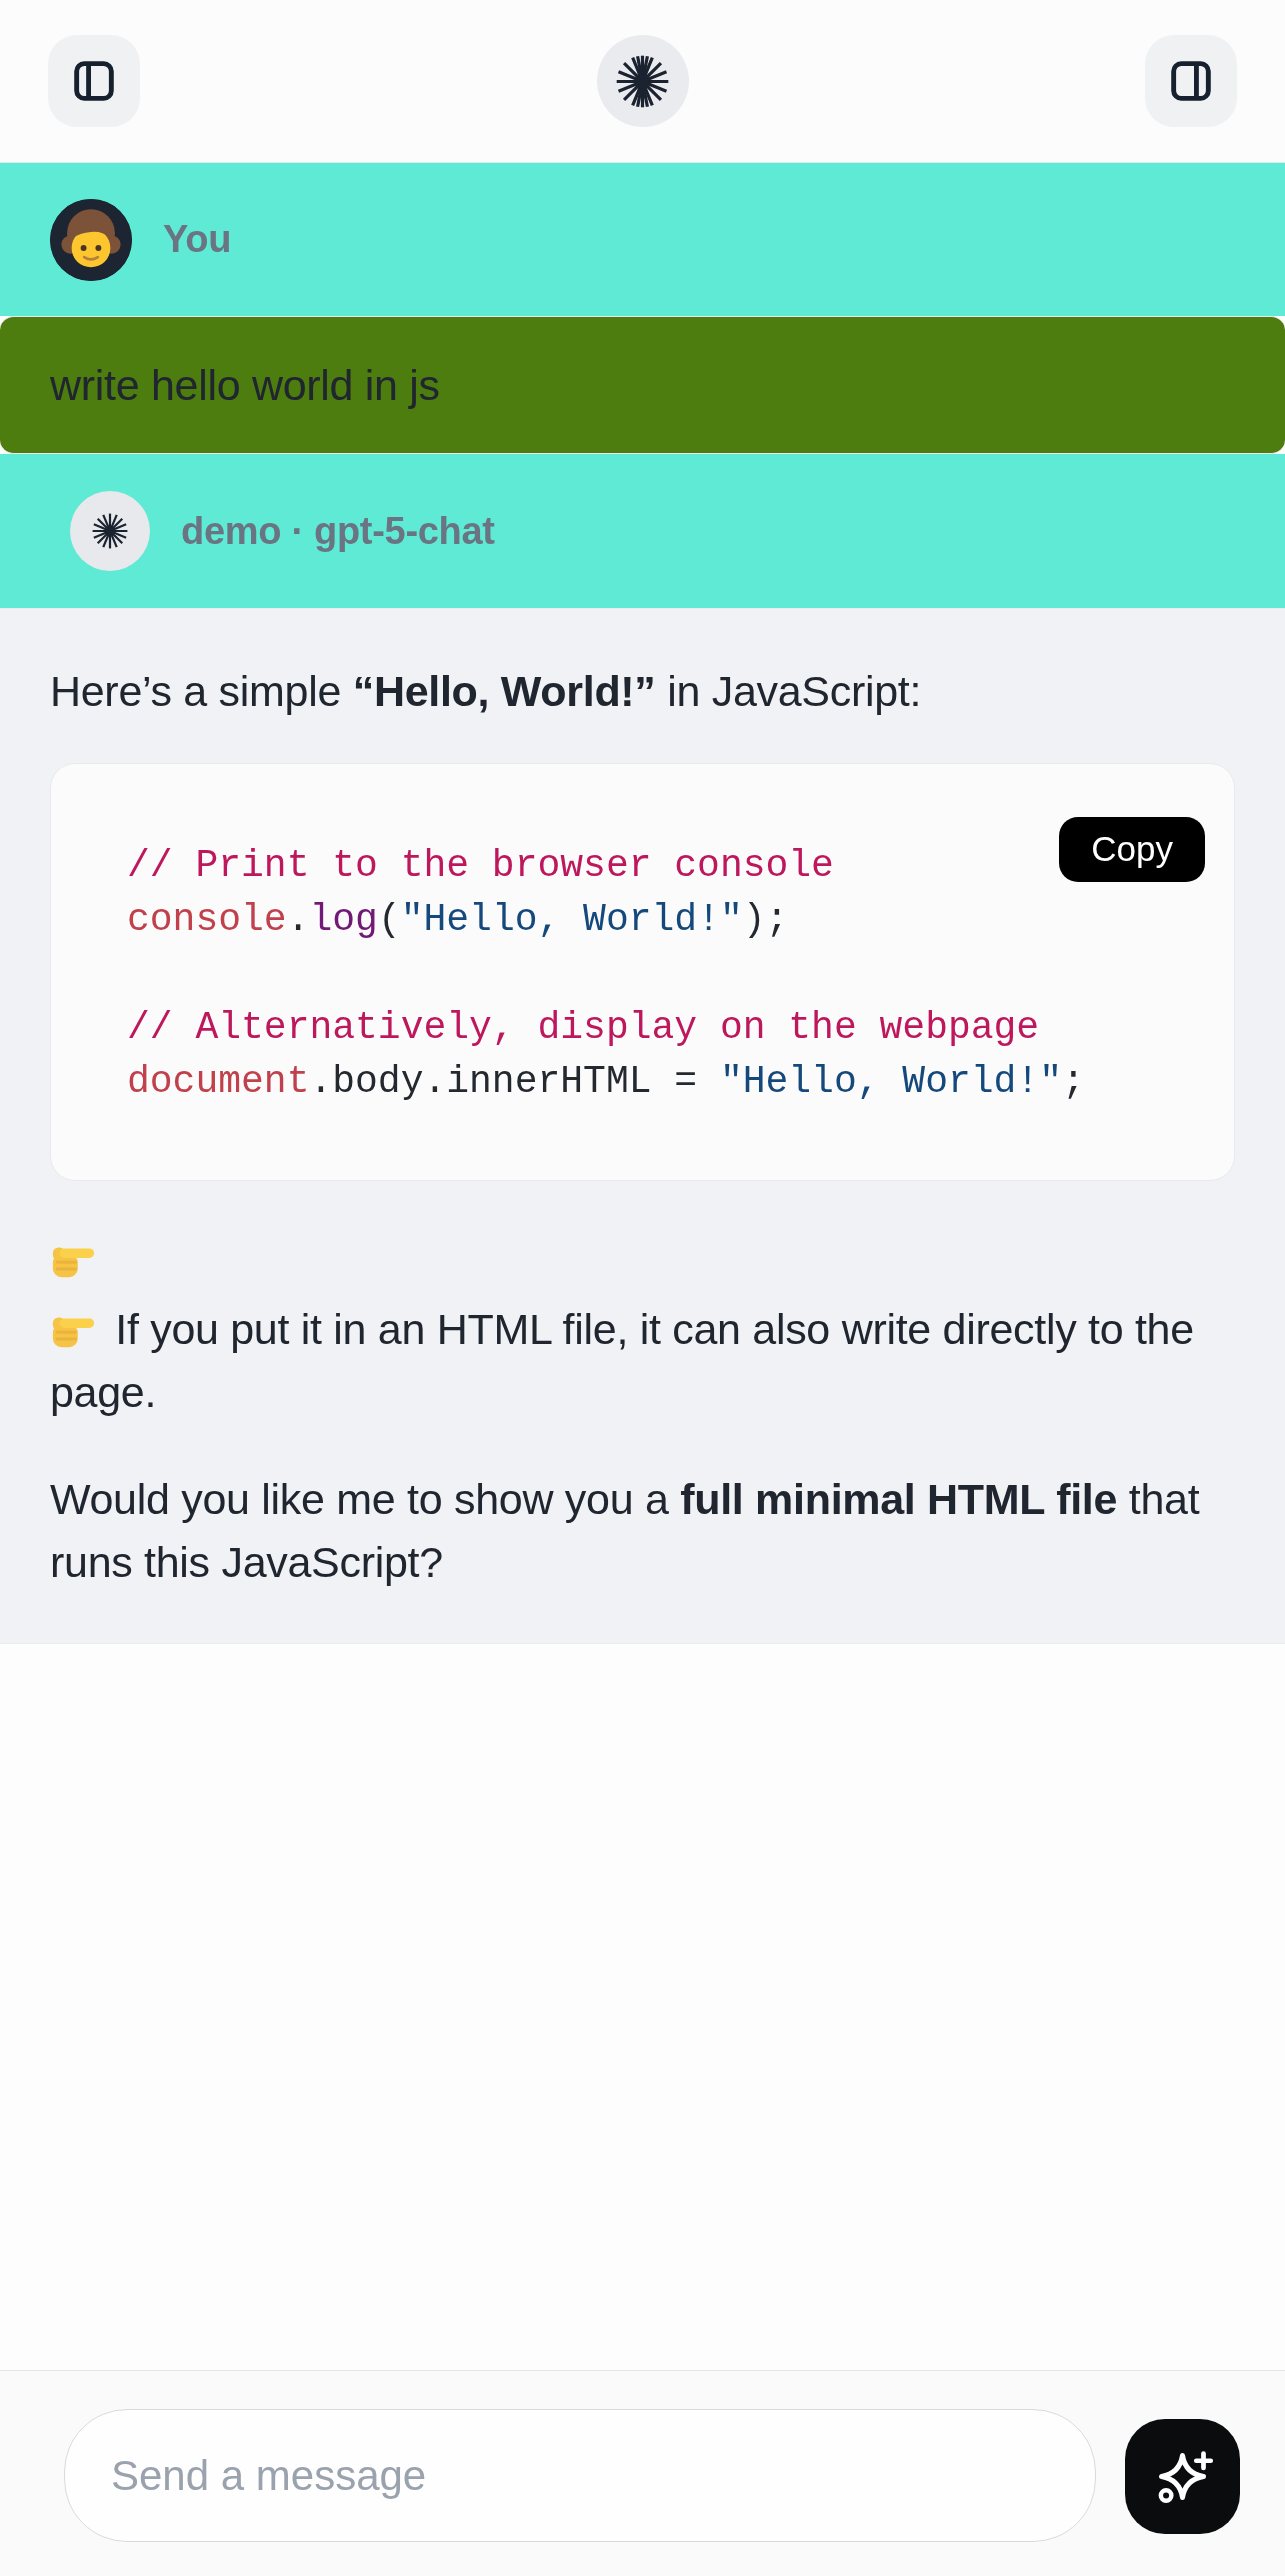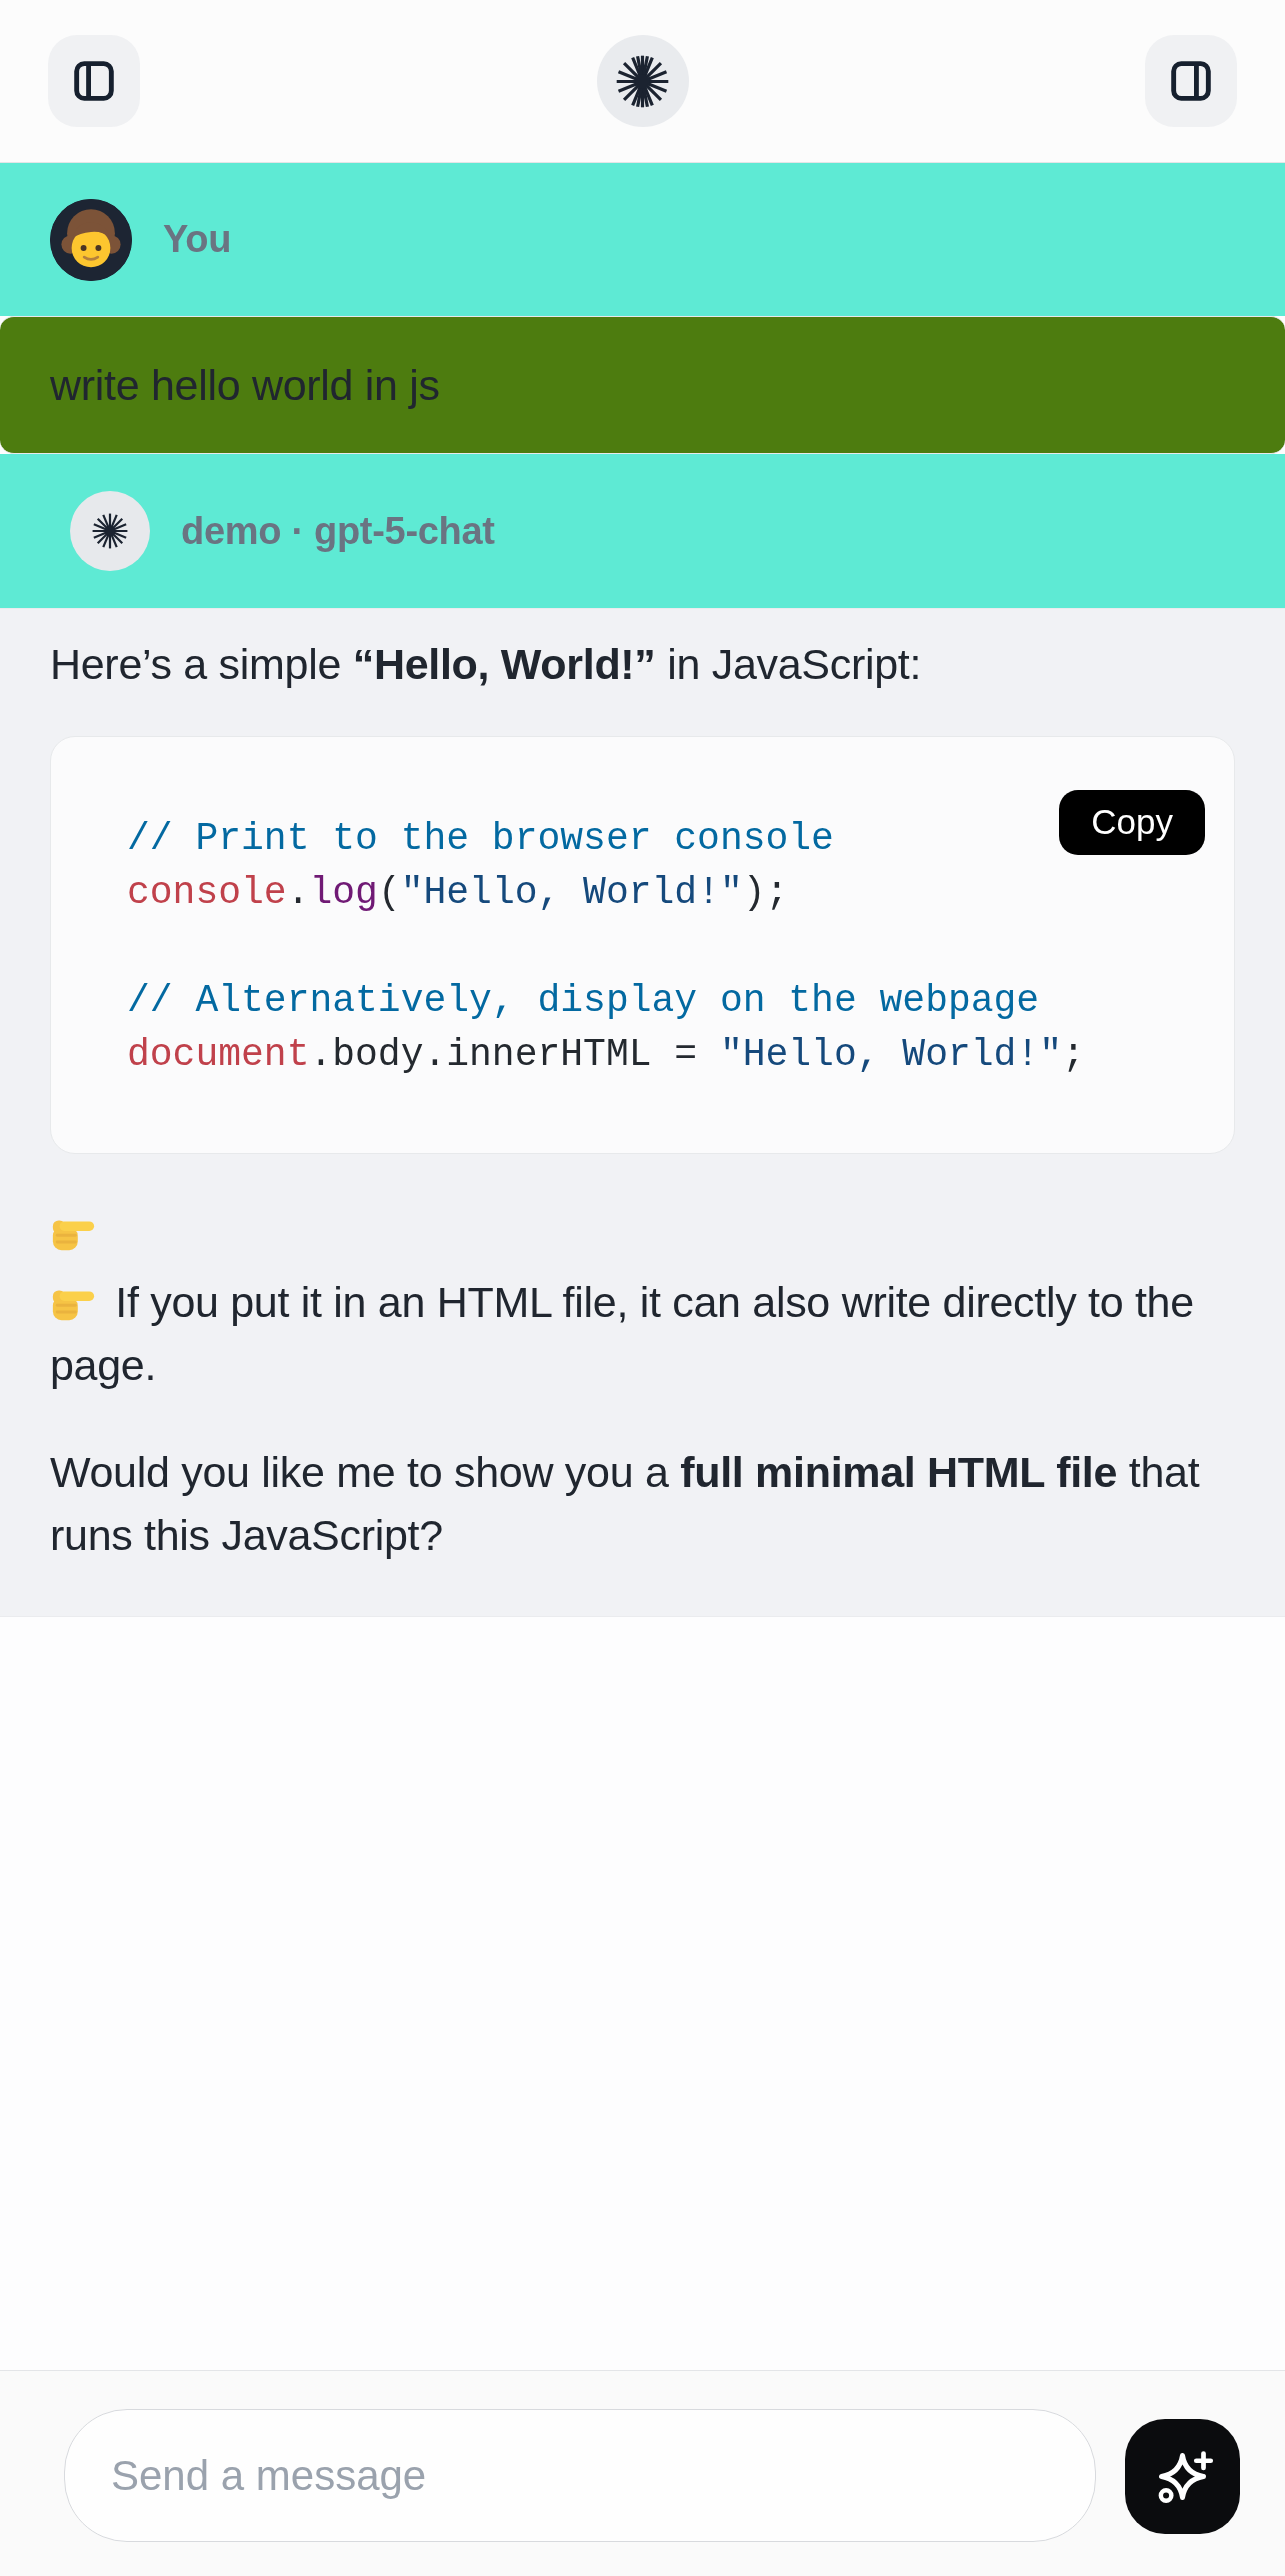--- a/index.html
+++ b/index.html
@@ -39,42 +39,42 @@
 
   
   .user-bubble {
     background:#4d7c0f; border-top:1.9px solid #e8e9ec; border-bottom:1.9px solid #e8e9ec;
     padding:42px 50px; font-size:43px; line-height:52px; color:#20262f;border-radius:14px;
   }
 
   
   .assistant-body {
     background:#f1f2f5; border-top:1.9px solid #eaebee; border-bottom:1.9px solid #eaebee;
-    padding:24px 50px 42px;
+    padding:51px 50px 42px;
   }
   .heading { font-size:43px; line-height:63px; margin:0 0 40px; font-weight:400; }
   .heading strong, .msg-p strong { font-weight:700; }
 
   .code-block {
     position:relative; background:#fbfbfc; border:1.9px solid #e7e9eb;
     border-radius:25px; padding:75px 38px 71px 76px;
   }
   .copy-btn {
     position:absolute; top:25px; right:29px;
     background:#000000; color:#ffffff; border:none; border-radius:19px;
     font-family:"Liberation Sans", sans-serif; font-size:35px;
     padding:12.4px 32px; cursor:pointer; letter-spacing:0;margin-top:28px;
   }
   .code-pre { margin:0; }
   .code-line {
     font-family:"Liberation Mono","DejaVu Sans Mono", monospace;
     font-size:38px; line-height:54px; white-space:pre; letter-spacing:0;
     color:#24292f;
   }
-  .tok-comment { color:#0369a1;text-align:right; }
+  .tok-comment { color:#be185d;text-align:right; }
   .tok-keyword { color:#c0414b; }
   .tok-function{ color:#701a75; }
   .tok-string  { color:#15497c; }
   .tok-plain   { color:#24292f; }
 
   .paras { margin-top:46px; }
   .msg-p { font-size:43px; line-height:63px; margin:0 0 7.6px; }
   .msg-p.spaced { margin-top:44px; }
   .point-right-icon { display:inline-block; width:46px; height:46px; vertical-align:-6.7px; margin-right:7.6px; }
 

